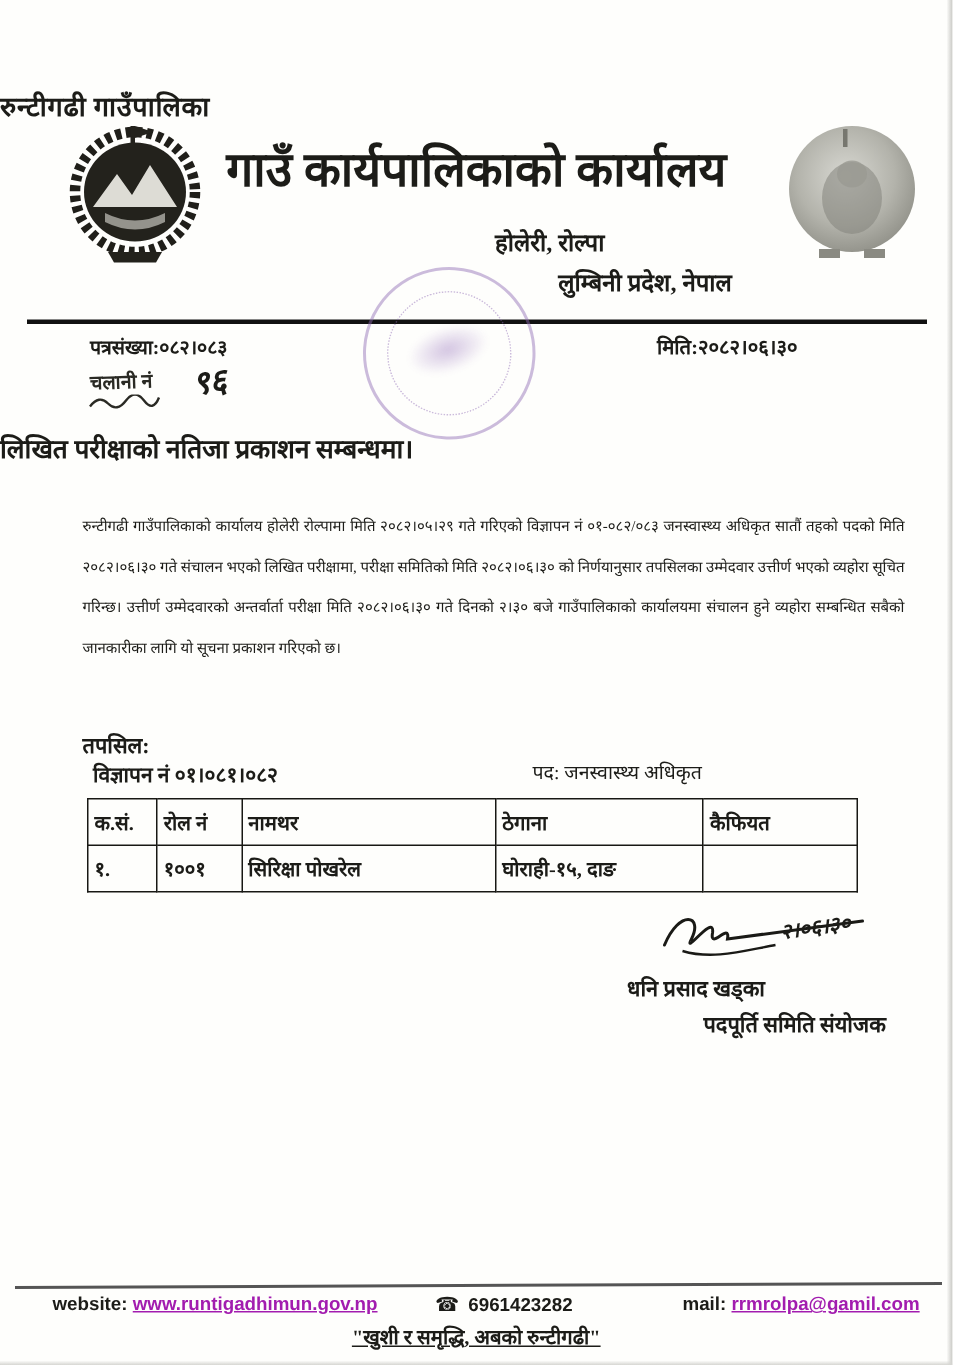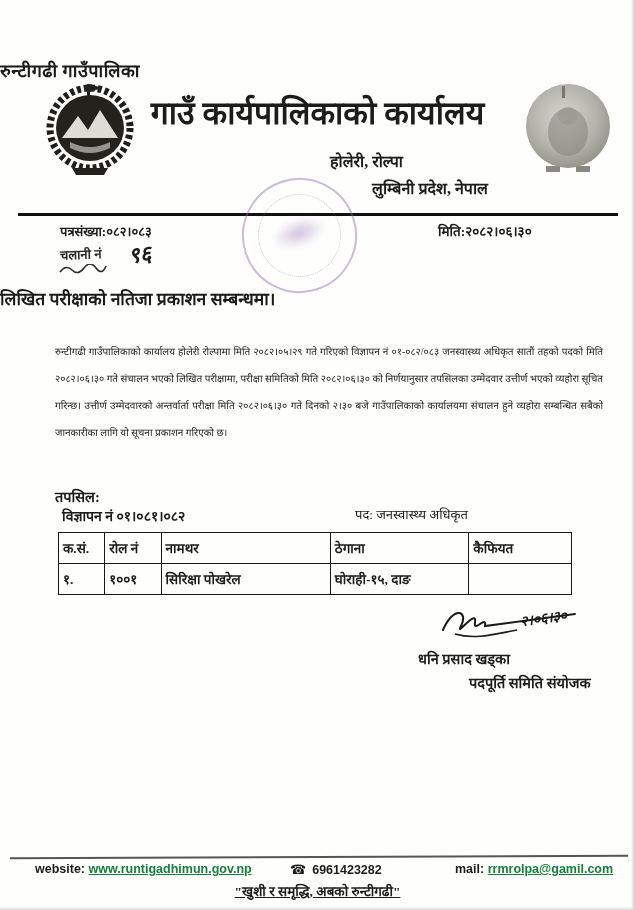--- a/index.html
+++ b/index.html
@@ -59,21 +59,21 @@
   .sig-svg{top:600px;left:425px;width:170px;height:48px;}
   .sig-date{top:608px;left:520px;font-size:14px;font-weight:bold;transform:rotate(-8deg);font-style:italic;white-space:nowrap;}
   .sig-name{top:648px;left:418px;font-size:14.5px;font-weight:bold;}
   .sig-role{top:672px;left:425px;font-size:14.5px;font-weight:bold;margin-left:44px;}
 
   
   .footer-row{top:862px;left:0;width:100%;font-size:12.5px;font-weight:bold;font-family:"Liberation Sans","DejaVu Sans",sans-serif;}
   .fw{position:absolute;left:35px;top:0;}
   .fp{position:absolute;left:290px;top:0;}
   .fm{position:absolute;left:438px;top:0;margin-left:17px;}
-  .footer-row a{color:#15803d;text-decoration:underline;}
+  .footer-row a{color:#a21caf;text-decoration:underline;}
   .phone-icon{font-size:13px;margin-right:6px;}
   .slogan{top:882px;left:0;width:100%;text-align:center;font-size:13.5px;font-weight:bold;text-decoration:underline;font-family:"Liberation Serif","DejaVu Serif",serif;}
 </style>
 </head>
 <body>
 
 <div class="page">
   <div class="scan-edge-r"></div>
   <div class="scan-edge-b"></div>
 

